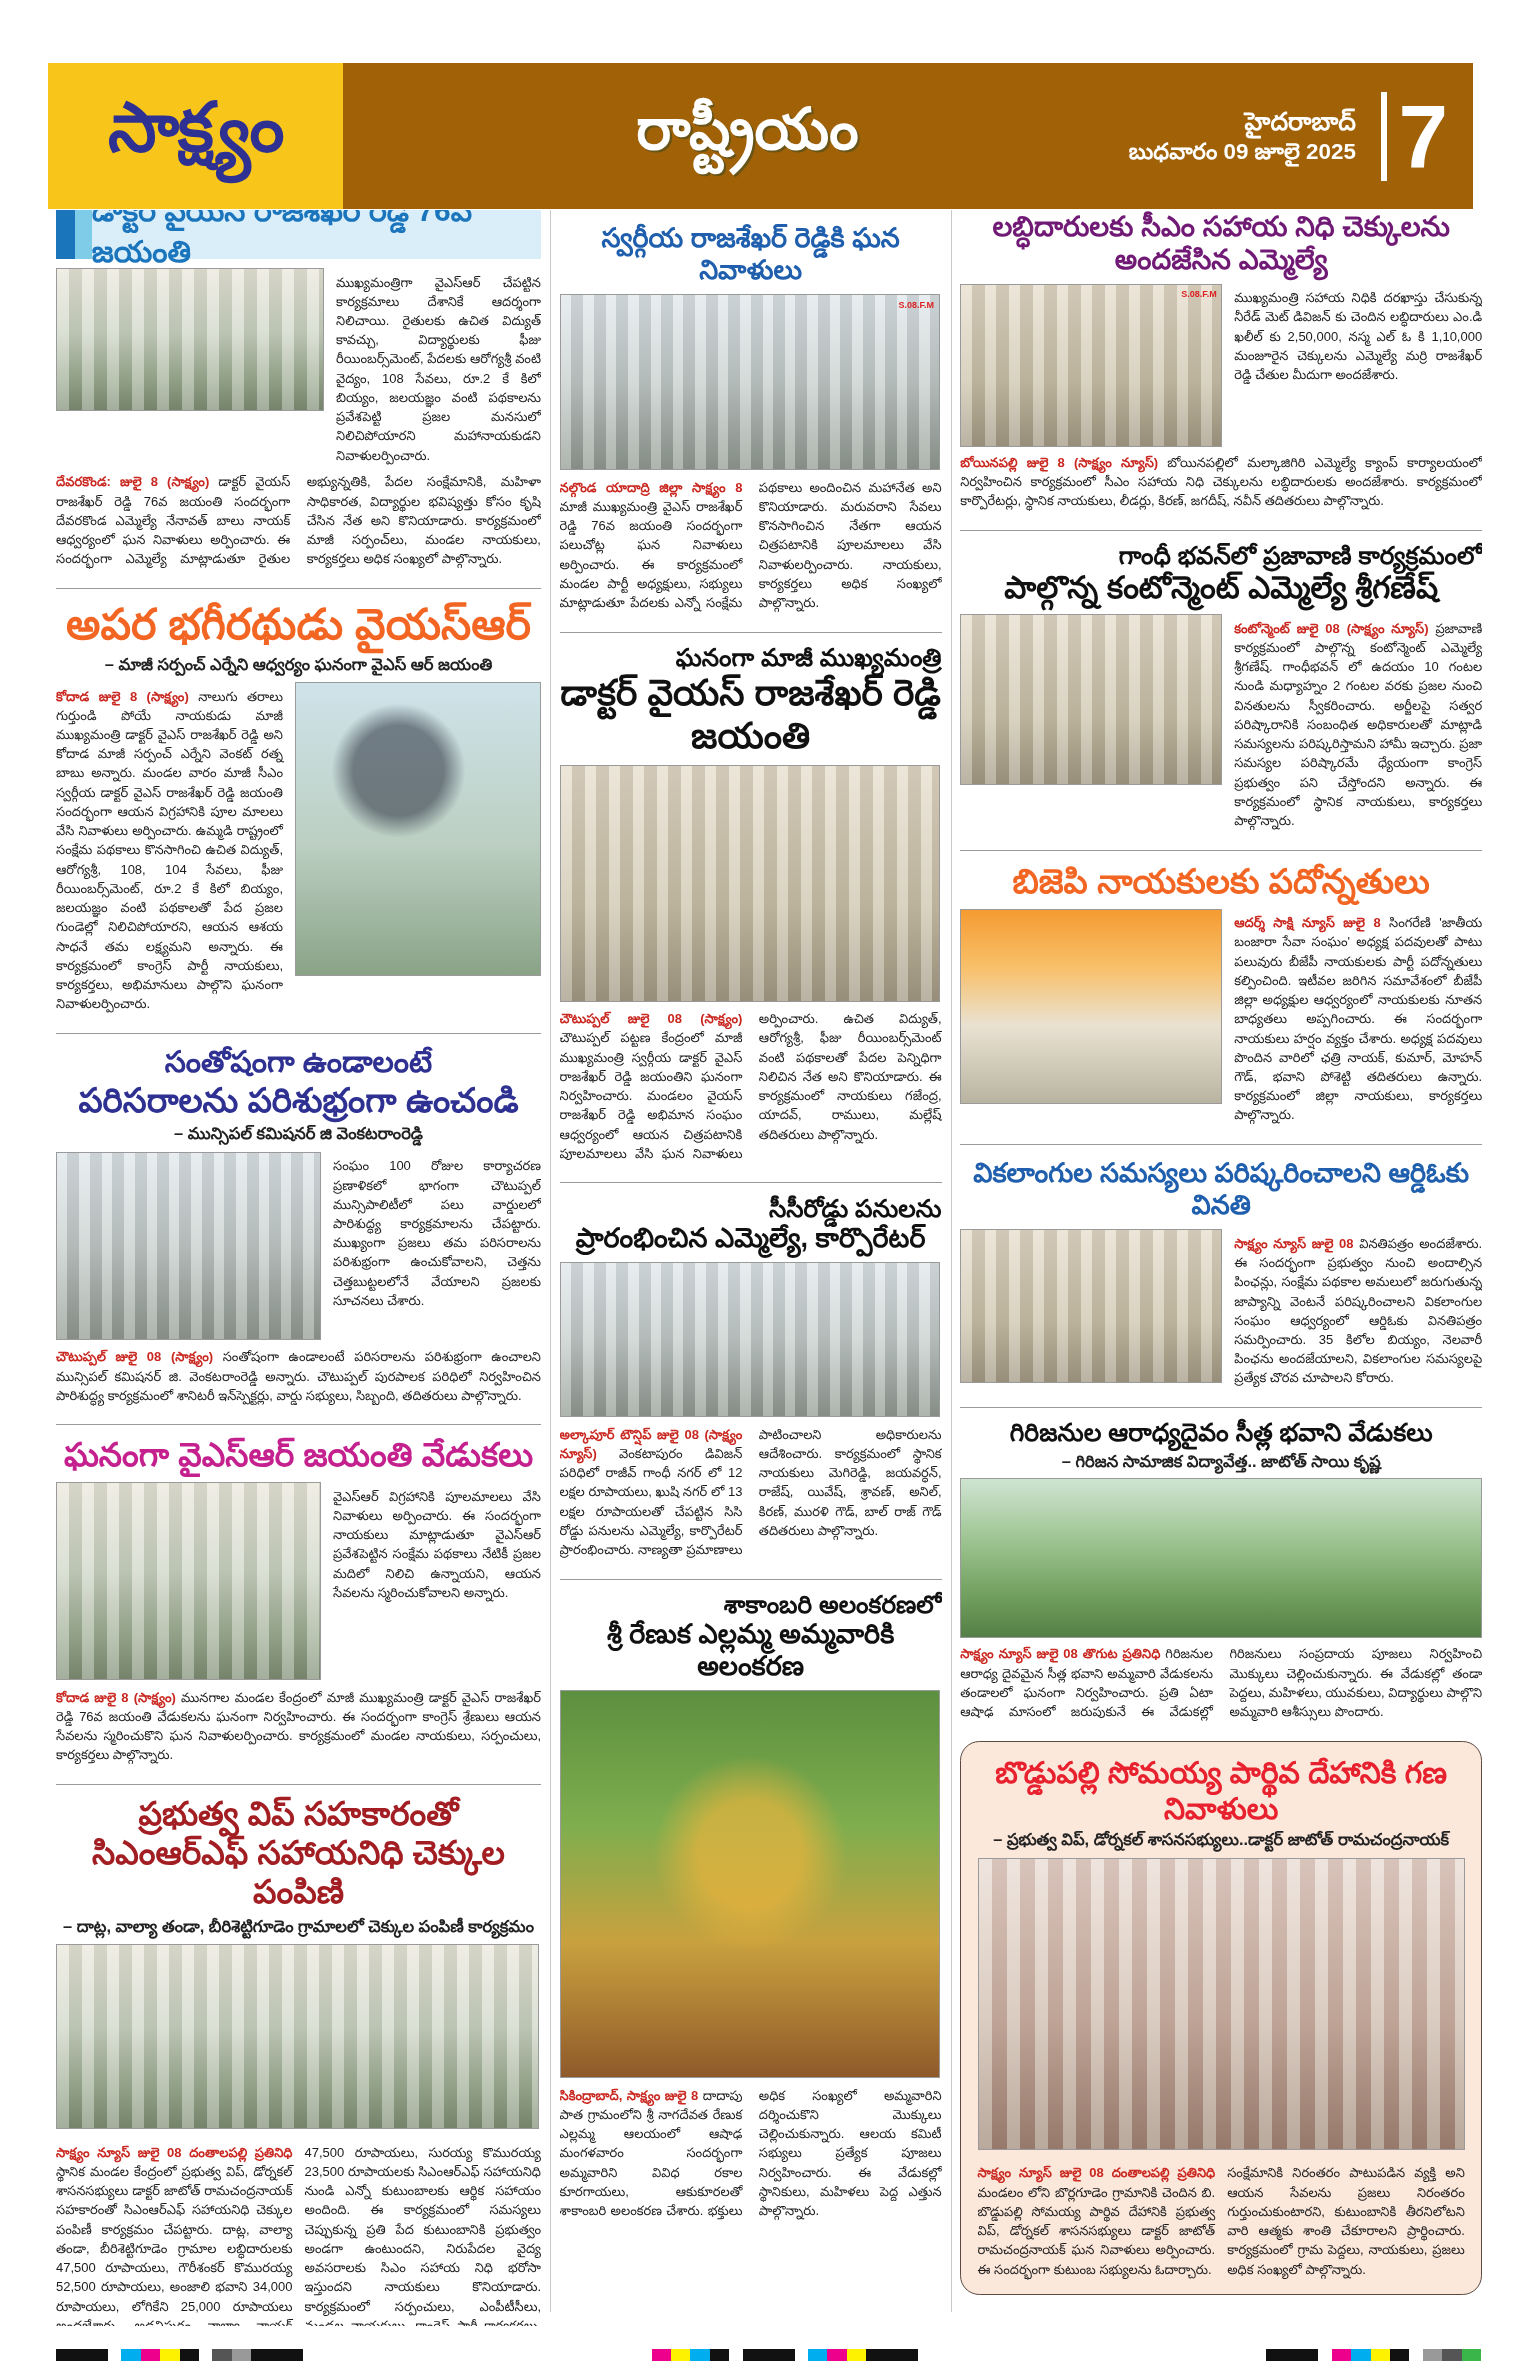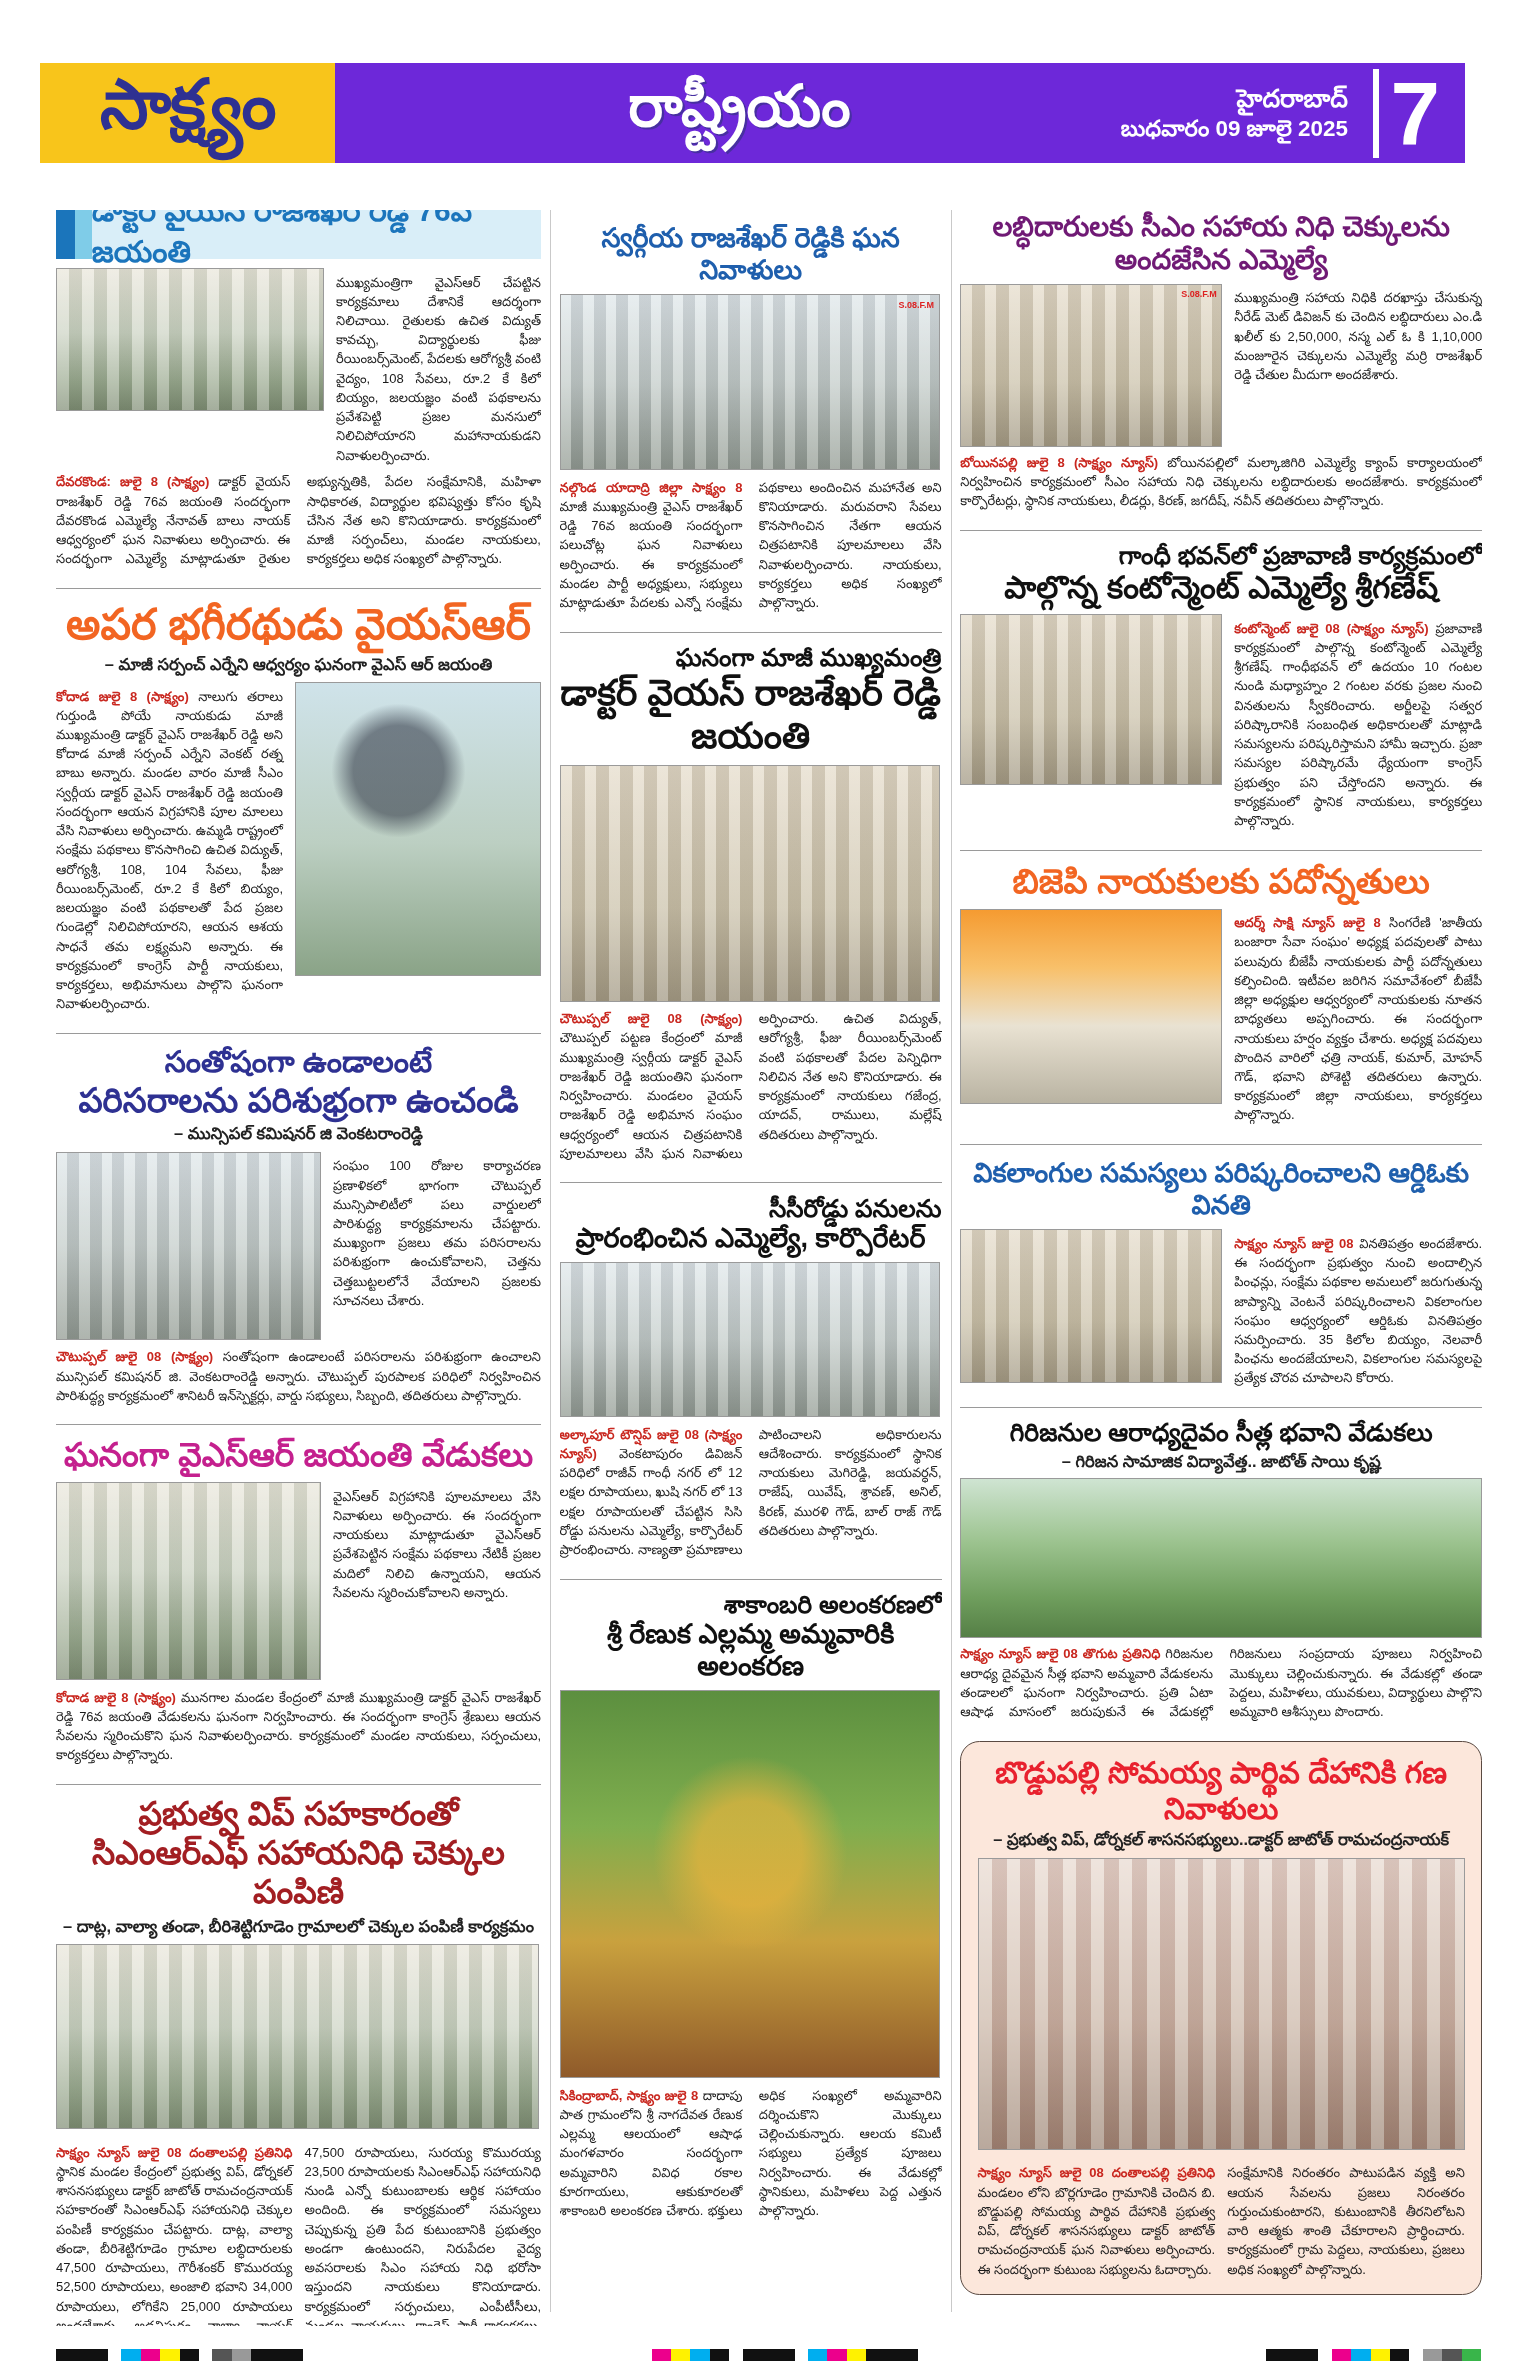--- a/index.html
+++ b/index.html
@@ -1,23 +1,23 @@
 <!DOCTYPE html>
 <html style="font-size:12px"><head>
 <meta charset="utf-8">
 <style>
   html,body{margin:0;padding:0;background:#ffffff;}
   body{width:1541px;height:2377px;position:relative;font-family:"Liberation Sans",sans-serif;color:#1a1a1a;}
   .page{position:absolute;inset:0;background:#fff;overflow:hidden;}
 
   
-  .header{position:absolute;left:40px;top:63px;width:1425px;height:100px;display:flex;}
+  .header{position:absolute;left:48px;top:63px;width:1425px;height:146px;display:flex;}
   .masthead{width:295px;height:100%;background:#F8C51B;display:flex;align-items:center;justify-content:center;}
   .masthead-text{color:#2E3192;font-size:69px;font-weight:bold;letter-spacing:-1.5px;}
-  .section-band{flex:1;height:100%;background:#6d28d9;position:relative;display:flex;align-items:center;}
+  .section-band{flex:1;height:100%;background:#a16207;position:relative;display:flex;align-items:center;}
   .section-title{position:absolute;left:0;right:321px;text-align:center;color:#ffffff;font-size:58px;font-weight:bold;text-shadow:2.2px 2.2px 0 rgba(0,60,58,.35);}
   .date-block{margin-left:auto;color:#ffffff;text-align:right;padding-right:13.4px;line-height:1.25;}
   .date-city{font-size:25px;font-weight:bold;}
   .date-line{font-size:22.4px;font-weight:bold;}
   .page-sep{width:5.2px;height:89px;background:#ffffff;margin:0 12px;}
   .page-num{color:#ffffff;font-size:89px;font-weight:bold;padding-right:25px;line-height:1;}
 
   
   .cols{position:absolute;left:56px;top:210px;width:1425px;height:2116px;display:grid;grid-template-columns:485px 382px 522px;column-gap:18.6px;}
   .col{overflow:hidden;position:relative;}

